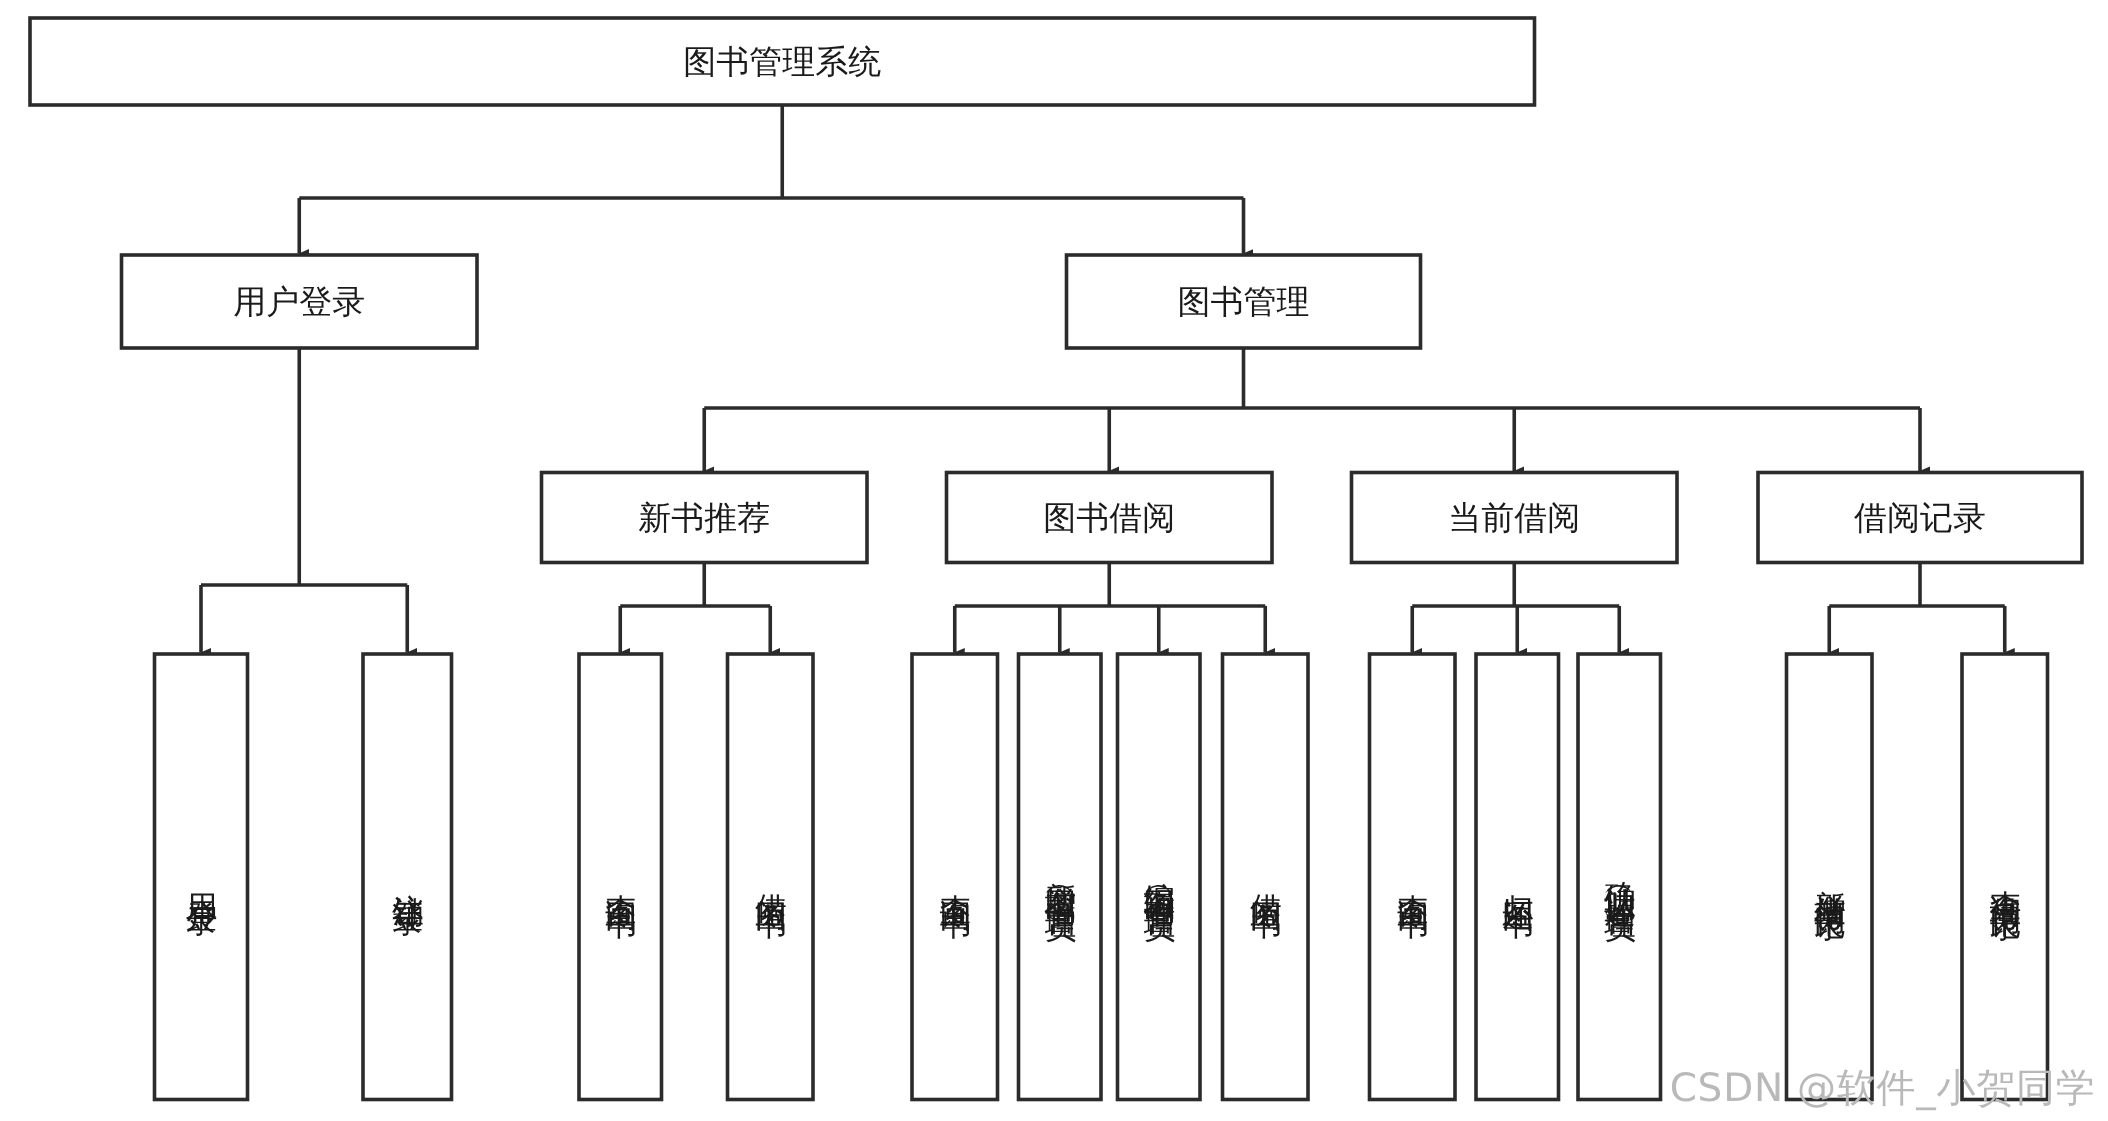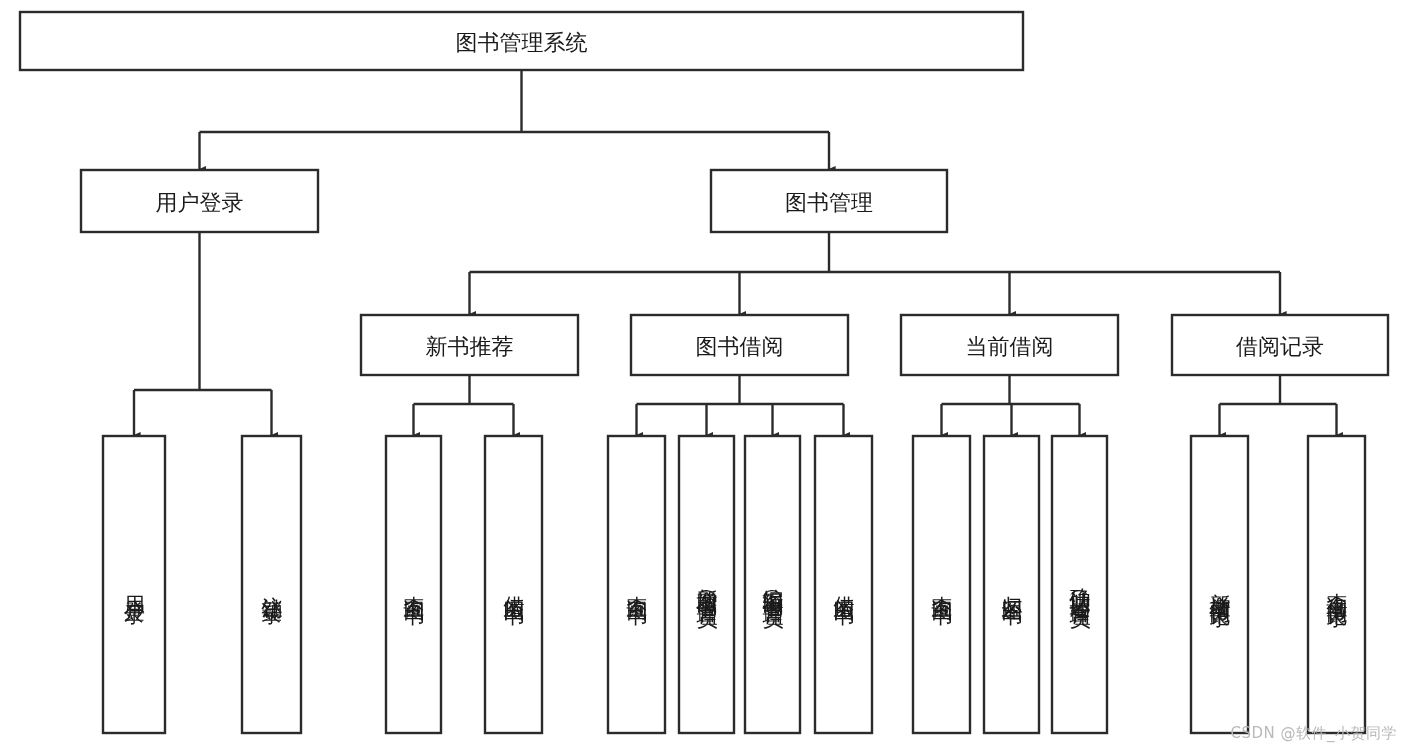--- a/index.html
+++ b/index.html
@@ -64,21 +64,21 @@
     line-height: 1.0;
     letter-spacing: 3px;
     color: #1a1a1a;
     white-space: nowrap;
   }
   .watermark {
     position: absolute;
     right: 8px;
     bottom: 4px;
     font-family: "DejaVu Sans", "Liberation Sans", sans-serif;
-    font-size: 15px;
+    font-size: 26px;
     color: #b9b9b9;
     white-space: nowrap;
     letter-spacing: 0.5px;
   }
 </style>
 </head>
 <body>
 
 <div id="diagram-root">
 

